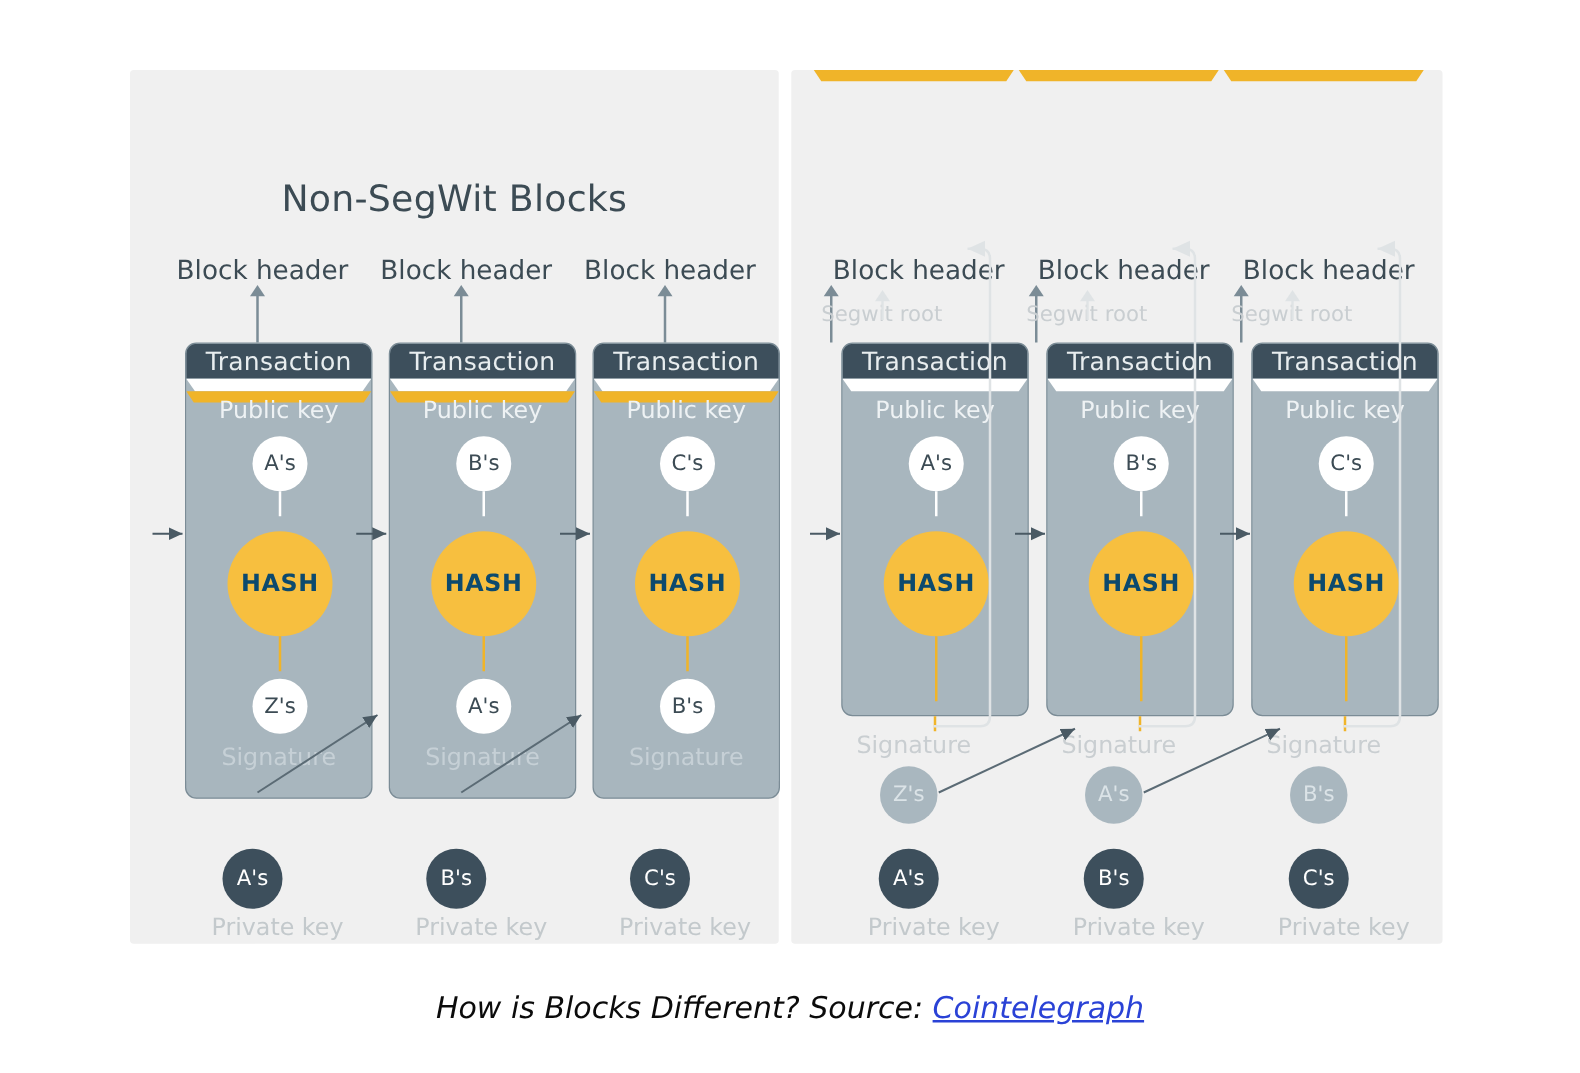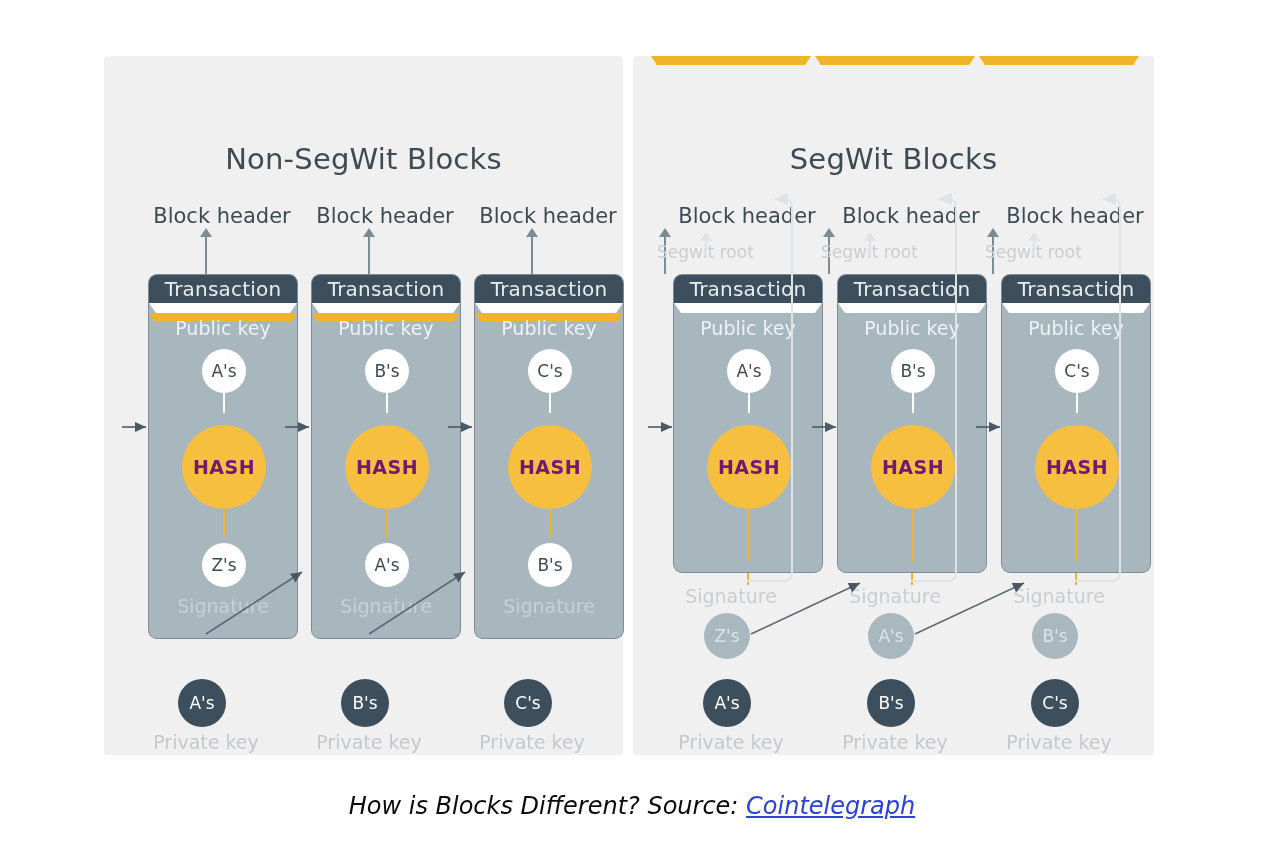--- a/index.html
+++ b/index.html
@@ -43,21 +43,21 @@
   
   .col {
     position: absolute;
     top: 0;
     width: 160px;
     height: 858px;
   }
   .blockhdr-label {
     position: absolute;
     top: 148px;
-    left: 16px;
+    left: 4px;
     width: 160px;
     text-align: center;
     font-size: 21px;
     color: #3c4b54;
     white-space: nowrap;
   }
   .segwit-root-label {
     position: absolute;
     top: 186px;
     left: -6px;
@@ -125,21 +125,21 @@
   .c-white {
     background: #ffffff;
     color: #3c4b54;
     width: 44px; height: 44px;
     left: 53px;
   }
   .c-pub { top: 46px; }
   .c-sig { bottom: 38px; }
   .c-hash {
     background: #f7bf3f;
-    color: #701a75;
+    color: #0c4a6e;
     font-weight: bold;
     font-size: 19px;
     letter-spacing: 0.5px;
     width: 84px; height: 84px;
     left: 33px;
     top: 122px;
   }
   .block.sw .c-hash { top: 122px; }
 
   
@@ -192,21 +192,21 @@
   .priv-circle {
     position: absolute;
     width: 48px; height: 48px;
     left: 52px;
     background: #3d4f5c;
     color: #ffffff;
     font-size: 17px;
   }
   .priv-label {
     position: absolute;
-    left: 0;
+    left: 16px;
     width: 160px;
     text-align: center;
     font-size: 19px;
     color: #c3c9cc;
     white-space: nowrap;
   }
 
   svg.overlay {
     position: absolute;
     left: 0; top: 0;
@@ -304,21 +304,20 @@
           <div class="sig-label-in">Signature</div>
         </div>
       </div>
 
       <div class="priv-circle circle" style="top:623px;">C's</div>
       <div class="priv-label" style="top:675px;">Private key</div>
     </div>
   </div>
 
   <div class="panel" id="panel-right">
-    <div class="panel-title">SegWit Blocks</div>
 
     <div class="col" style="left:18px;">
       <div class="blockhdr-label">Block header</div>
       <div class="vline" style="left:13px; top:178px; width:2px; height:40px;"></div>
       <div class="arrow-up" style="left:8px; top:172px;"></div>
 
       <div class="segwit-root-label">Segwit root</div>
       <div class="vline vline-faint" style="left:54px; top:182px; width:2px; height:18px;"></div>
       <div class="arrow-up faint" style="left:49px; top:176px;"></div>
 

